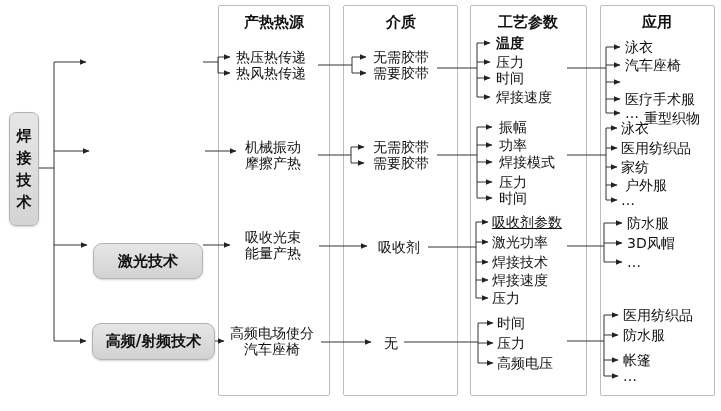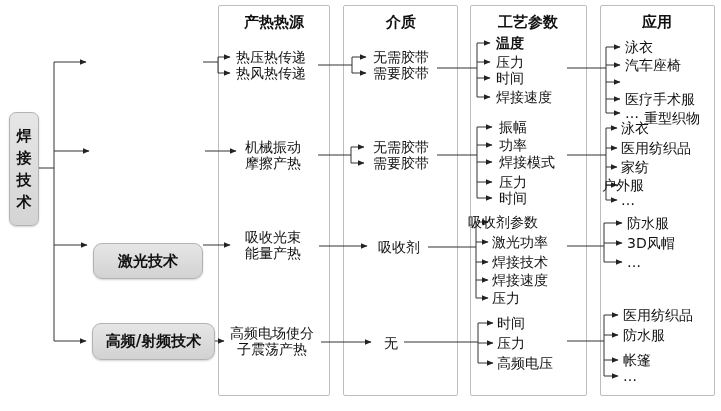--- a/index.html
+++ b/index.html
@@ -157,56 +157,56 @@
   <div class="hdr" style="left:528px;top:22px;">工艺参数</div>
   <div class="hdr" style="left:657px;top:22px;">应用</div>
 
   <div class="item" style="left:236px;top:57px;">热压热传递</div>
   <div class="item" style="left:236px;top:73px;">热风热传递</div>
   <div class="block" style="left:223px;top:139px;width:100px;">机械振动
 摩擦产热</div>
   <div class="block" style="left:223px;top:229px;width:100px;">吸收光束
 能量产热</div>
   <div class="block" style="left:218px;top:325px;width:108px;">高频电场使分
-子震荡产热</div>
+汽车座椅</div>
 
   <div class="item" style="left:373px;top:57px;">无需胶带</div>
   <div class="item" style="left:373px;top:73px;">需要胶带</div>
   <div class="item" style="left:373px;top:147px;">无需胶带</div>
   <div class="item" style="left:373px;top:163px;">需要胶带</div>
   <div class="item" style="left:378px;top:247px;">吸收剂</div>
   <div class="item" style="left:384px;top:343px;">无</div>
 
   <div class="item" style="left:496px;top:43px;font-weight:bold;">温度</div>
   <div class="item" style="left:496px;top:62px;">压力</div>
   <div class="item" style="left:496px;top:78px;">时间</div>
   <div class="item" style="left:496px;top:97px;">焊接速度</div>
   <div class="item" style="left:499px;top:127px;">振幅</div>
   <div class="item" style="left:499px;top:145px;">功率</div>
   <div class="item" style="left:499px;top:162px;">焊接模式</div>
   <div class="item" style="left:499px;top:182px;">压力</div>
   <div class="item" style="left:499px;top:198px;">时间</div>
-  <div class="item" style="left:468px;top:222px;">吸收剂参数</div>
+  <div class="item" style="left:492px;top:222px;text-decoration:underline;">吸收剂参数</div>
   <div class="item" style="left:492px;top:242px;">激光功率</div>
   <div class="item" style="left:492px;top:262px;">焊接技术</div>
   <div class="item" style="left:492px;top:280px;">焊接速度</div>
   <div class="item" style="left:492px;top:298px;">压力</div>
   <div class="item" style="left:497px;top:323px;">时间</div>
   <div class="item" style="left:497px;top:343px;">压力</div>
   <div class="item" style="left:497px;top:363px;">高频电压</div>
 
   <div class="item" style="left:625px;top:47px;">泳衣</div>
   <div class="item" style="left:625px;top:65px;">汽车座椅</div>
   <div class="item" style="left:644px;top:82px;margin-top:36px;">重型织物</div>
   <div class="item" style="left:625px;top:99px;">医疗手术服</div>
   <div class="item" style="left:625px;top:113px;">…</div>
   <div class="item" style="left:621px;top:128px;">泳衣</div>
   <div class="item" style="left:621px;top:148px;">医用纺织品</div>
   <div class="item" style="left:621px;top:167px;">家纺</div>
-  <div class="item" style="left:602px;top:185px;">户外服</div>
+  <div class="item" style="left:625px;top:185px;">户外服</div>
   <div class="item" style="left:621px;top:200px;">…</div>
   <div class="item" style="left:627px;top:223px;">防水服</div>
   <div class="item" style="left:627px;top:243px;">3D风帽</div>
   <div class="item" style="left:627px;top:262px;">…</div>
   <div class="item" style="left:623px;top:315px;">医用纺织品</div>
   <div class="item" style="left:623px;top:335px;">防水服</div>
   <div class="item" style="left:623px;top:360px;">帐篷</div>
   <div class="item" style="left:623px;top:376px;">…</div>
 
 </div>

